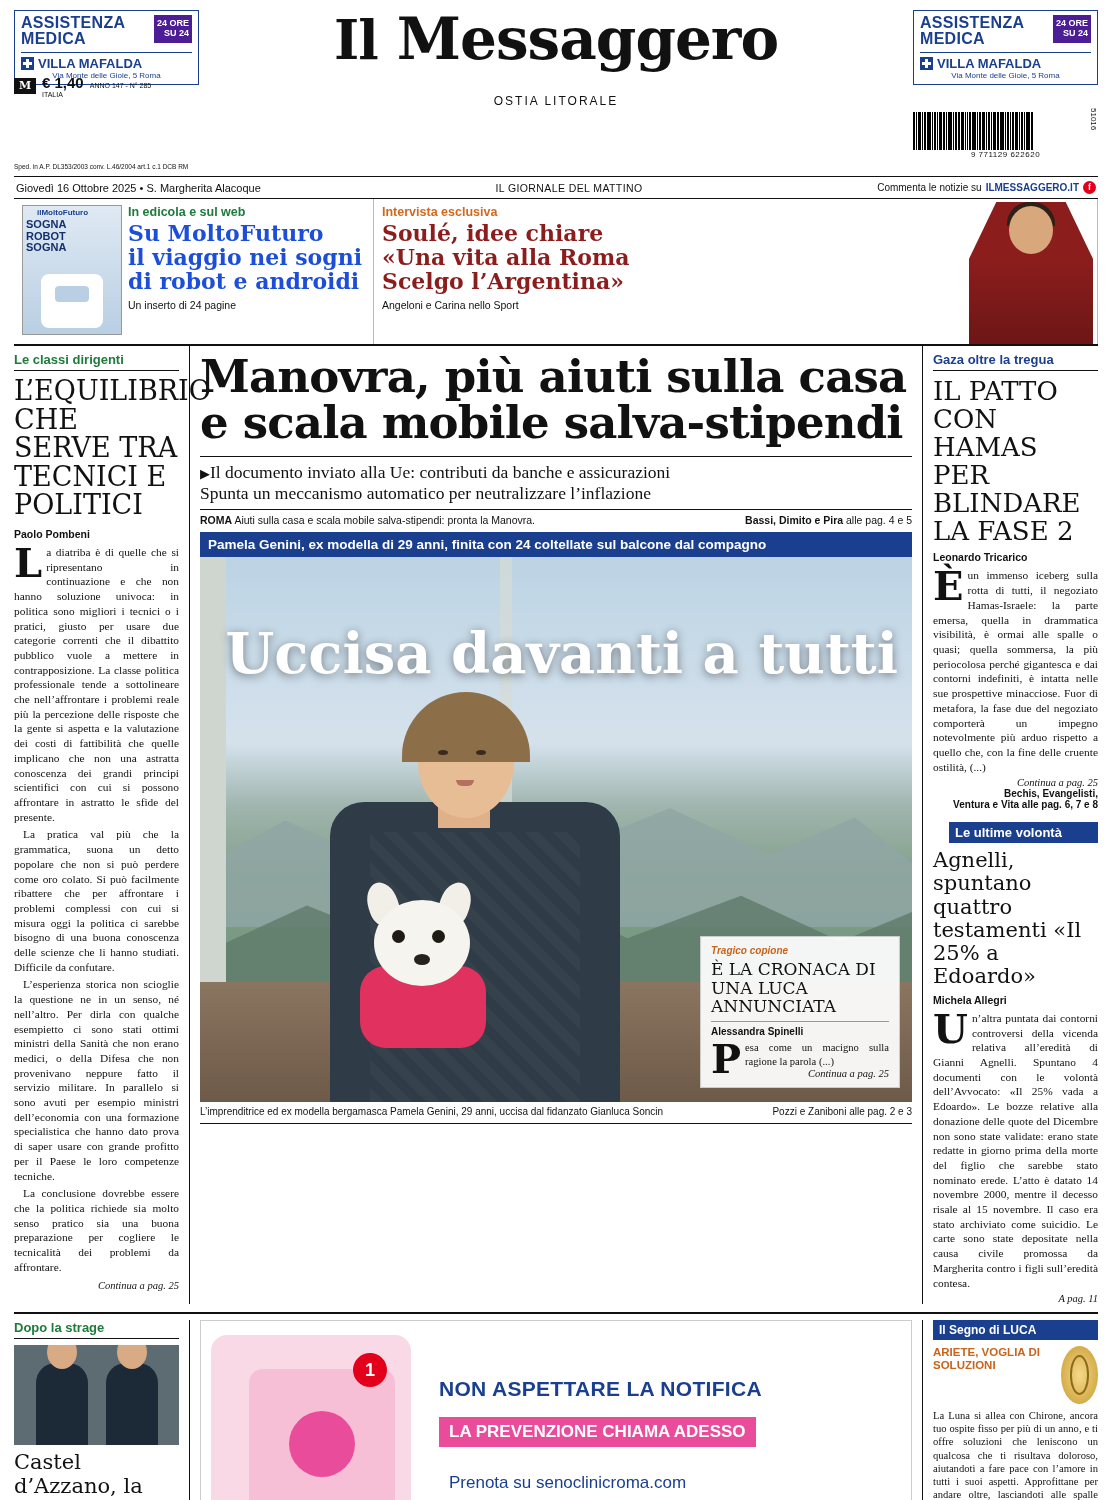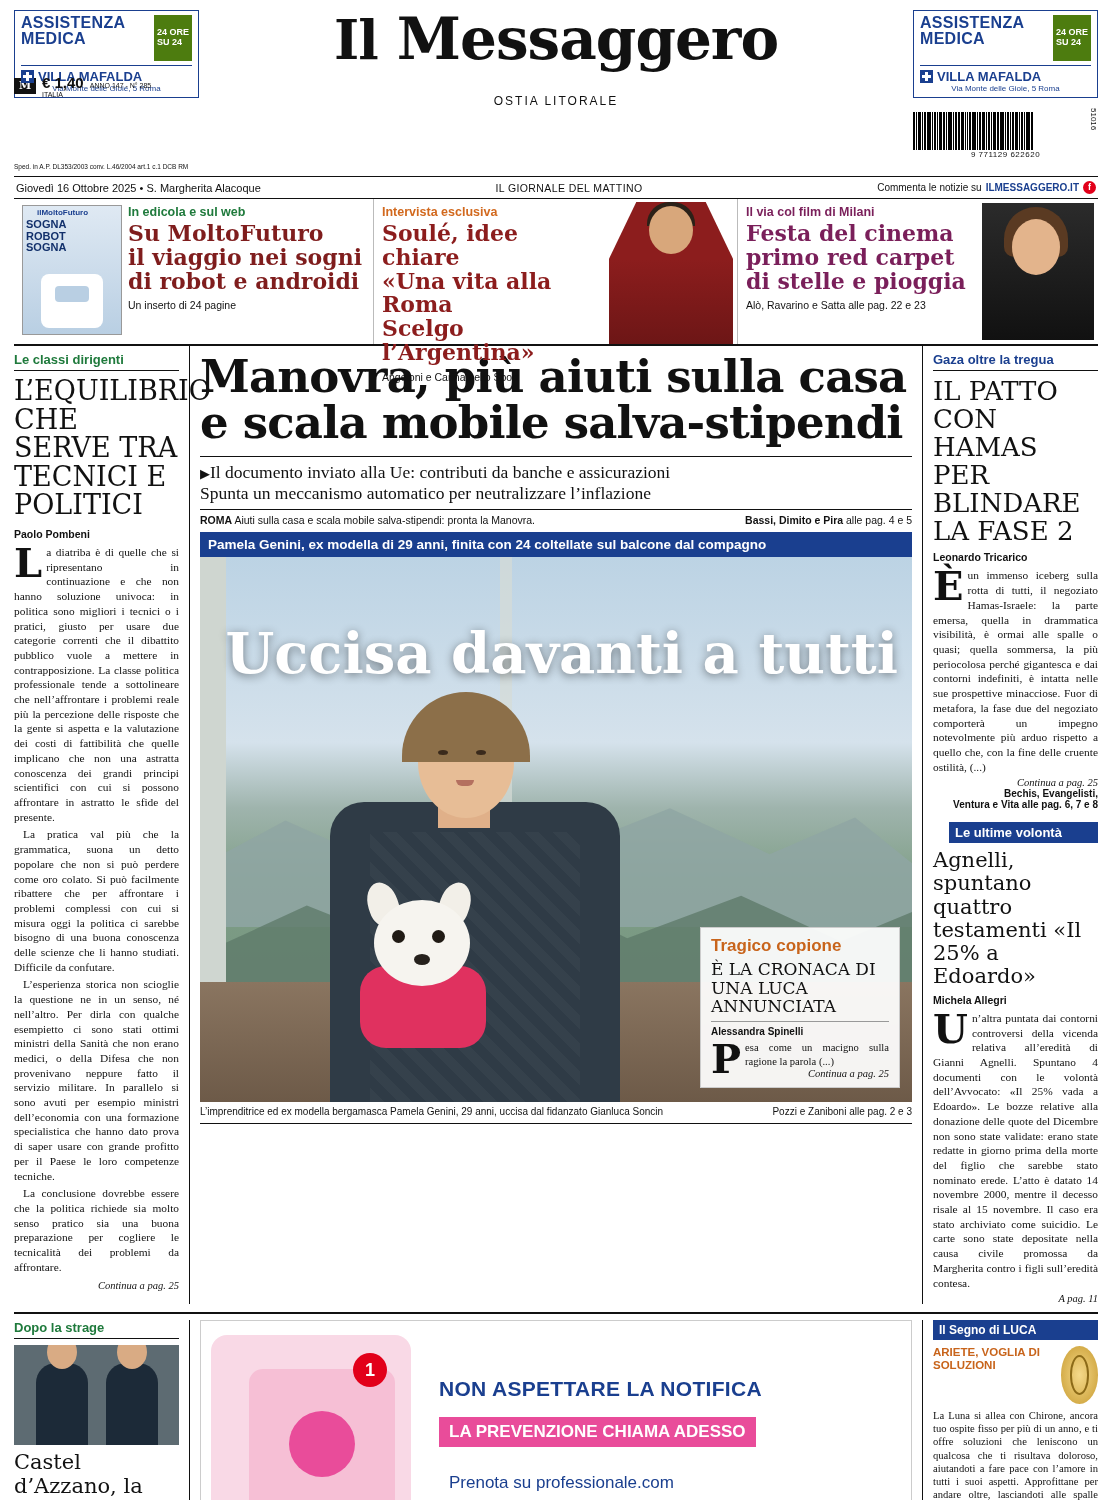--- a/index.html
+++ b/index.html
@@ -5,21 +5,21 @@
   * { box-sizing: border-box; }
   html, body { margin:0; padding:0; background:#fff; }
   body { width:1112px; height:1500px; font-family:"Liberation Serif", serif; color:#111; position:relative; overflow:hidden; }
   .page { width:1112px; height:1500px; padding:10px 14px 0 14px; position:relative; }
 
   
   .masthead { display:flex; align-items:flex-start; gap:4px; }
   .ad-box { width:185px; border:1px solid #1a3f8f; padding:4px 6px; }
   .ad-box .l1 { display:flex; align-items:flex-start; justify-content:space-between; }
   .ad-box .assist { font-family:"Liberation Sans", sans-serif; font-weight:bold; color:#1a3f8f; font-size:16px; line-height:1.02; letter-spacing:.3px; }
-  .ad-box .h24 { background:#4d7c0f; color:#fff; font-family:"Liberation Sans", sans-serif; font-size:9px; font-weight:bold; text-align:left; padding:13px 3px; line-height:1.1; }
+  .ad-box .h24 { background:#4c1d95; color:#fff; font-family:"Liberation Sans", sans-serif; font-size:9px; font-weight:bold; text-align:right; padding:4px 3px; line-height:1.1; }
   .ad-box .villa { display:flex; align-items:center; gap:4px; margin-top:4px; border-top:1px solid #1a3f8f; padding-top:3px; }
   .ad-box .villa .cross { width:13px; height:13px; background:#1a3f8f; position:relative; }
   .ad-box .villa .cross:before,.ad-box .villa .cross:after { content:""; position:absolute; background:#fff; }
   .ad-box .villa .cross:before { left:5px; top:2px; width:3px; height:9px; }
   .ad-box .villa .cross:after { top:5px; left:2px; height:3px; width:9px; }
   .ad-box .villa .vm { font-family:"Liberation Sans", sans-serif; font-weight:bold; font-size:13px; color:#1a3f8f; }
   .ad-box .addr { font-family:"Liberation Sans", sans-serif; font-size:8px; color:#1a3f8f; text-align:center; }
 
   .title-wrap { flex:1; text-align:center; }
   .logo { font-family:"DejaVu Serif", serif; font-weight:bold; font-size:58px; letter-spacing:-1px; line-height:1; }
@@ -117,21 +117,21 @@
   .dog .sweater { position:absolute; left:20px; top:92px; width:126px; height:82px; background:#e0315f; border-radius:26px; }
   .dog .dhead { position:absolute; left:34px; top:26px; width:96px; height:86px; background:#f6f4ef; border-radius:50%; }
   .dog .earL,.dog .earR { position:absolute; width:30px; height:44px; background:#f2efe8; border-radius:50% 50% 40% 40%; top:8px; }
   .dog .earL { left:28px; transform:rotate(-18deg);} .dog .earR { left:100px; transform:rotate(18deg);}
   .dog .eL,.dog .eR { position:absolute; width:13px; height:13px; border-radius:50%; background:#201a14; top:56px; }
   .dog .eL{left:52px;} .dog .eR{left:92px;}
   .dog .nose { position:absolute; left:74px; top:80px; width:16px; height:11px; background:#26211c; border-radius:50%; }
   .overtitle { position:absolute; right:14px; top:70px; text-align:right; color:#fff; font-family:"DejaVu Serif", serif; font-weight:bold; font-size:56px; line-height:.96; text-shadow:0 2px 10px rgba(0,0,0,.45); }
 
   .tragico { position:absolute; right:12px; bottom:14px; width:200px; background:rgba(255,255,255,.93); padding:8px 10px; border:1px solid #ccc; }
-  .tragico .t-k { font-family:"Liberation Sans", sans-serif; font-weight:bold; color:#c8641b; font-size:17px; }
+  .tragico .t-k { font-family:"Liberation Sans", sans-serif; font-weight:bold; color:#c8641b; font-size:10px;font-style:italic; }
   .tragico h4 { font-family:"DejaVu Serif", serif; font-size:17px; line-height:1.08; margin:4px 0 6px; font-weight:normal; }
   .tragico .t-by { font-family:"Liberation Sans", sans-serif; font-weight:bold; font-size:10px; border-top:1px solid #999; padding-top:4px; }
   .tragico .t-body { font-size:10.6px; line-height:1.25; margin-top:4px; text-align:justify; }
   .photo-cap { display:flex; justify-content:space-between; font-family:"Liberation Sans", sans-serif; font-size:10px; padding:4px 0 6px; border-bottom:1px solid #111; }
 
   .colR h2 { font-family:"DejaVu Serif", serif; font-size:26px; line-height:1.08; margin:0 0 6px; font-weight:normal; }
   .colR h3 { font-family:"DejaVu Serif", serif; font-size:21px; line-height:1.1; margin:0 0 6px; font-weight:normal; }
   .cont-b { font-family:Liberation Sans, sans-serif; font-size:10px; text-align:right; font-weight:bold; }
   .cont-i { font-style:italic; font-size:10.5px; text-align:right; }
 
@@ -288,50 +288,37 @@
     <div class="cell c1">
       <div class="mag">
         <div class="mf">ilMoltoFuturo</div>
         <div class="sog" style="white-space:pre-line">SOGNA
 ROBOT
 SOGNA</div>
         <div class="robot"></div>
       </div>
       <div class="txt">
         <div class="kicker k-green">In edicola e sul web</div>
-        <h3 style="white-space:pre-line; color:#7f1d1d">Su MoltoFuturo
+        <h3 style="white-space:pre-line; color:#1d4ed8">Su MoltoFuturo
 il viaggio nei sogni
 di robot e androidi</h3>
         <div class="sub">Un inserto di 24 pagine</div>
       </div>
     </div>
     <div class="cell c2">
       <div class="txtwrap">
         <div class="kicker k-orange">Intervista esclusiva</div>
         <h3 style="white-space:pre-line; color:#8c1d1d">Soulé, idee chiare
 «Una vita alla Roma
 Scelgo l’Argentina»</h3>
         <div class="sub">Angeloni e Carina nello Sport</div>
       </div>
       <div class="player">
         <div class="hair"></div>
         <div class="head"></div>
-      </div>
-    </div>
-    <div class="cell c3">
-      <div class="txtwrap">
-        <div class="kicker k-purple">Il via col film di Milani</div>
-        <h3 style="white-space:pre-line; color:#7a1f5a">Festa del cinema
-primo red carpet
-di stelle e pioggia</h3>
-        <div class="sub">Alò, Ravarino e Satta alle pag. 22 e 23</div>
-      </div>
-      <div class="woman">
-        <div class="hair"></div>
-        <div class="face"></div>
       </div>
     </div>
   </div>
 
   <div class="main">
 
     <div class="colL">
       <div class="sechead">Le classi dirigenti</div>
       <h2>L’EQUILIBRIO CHE SERVE TRA TECNICI E POLITICI</h2>
       <div class="byline">Paolo Pombeni</div>
@@ -434,21 +421,21 @@
 
     <div class="bC">
       <div class="bigad">
         <div class="left">
           <div class="phone"></div>
           <div class="circ"></div>
           <div class="badge">1</div>
         </div>
         <div class="t1">NON ASPETTARE LA NOTIFICA</div>
         <div class="t2">LA PREVENZIONE CHIAMA ADESSO</div>
-        <div class="t3">Prenota su professionale.com</div>
+        <div class="t3">Prenota su senoclinicroma.com</div>
 
       </div>
     </div>
 
     <div class="bR">
       <div class="oro-head">Il Segno di LUCA</div>
       <div style="display:flex; gap:16px; align-items:flex-start; margin-top:6px;">
         <div class="aries">ARIETE, VOGLIA DI SOLUZIONI</div>
         <div class="zodiac"></div>
       </div>

